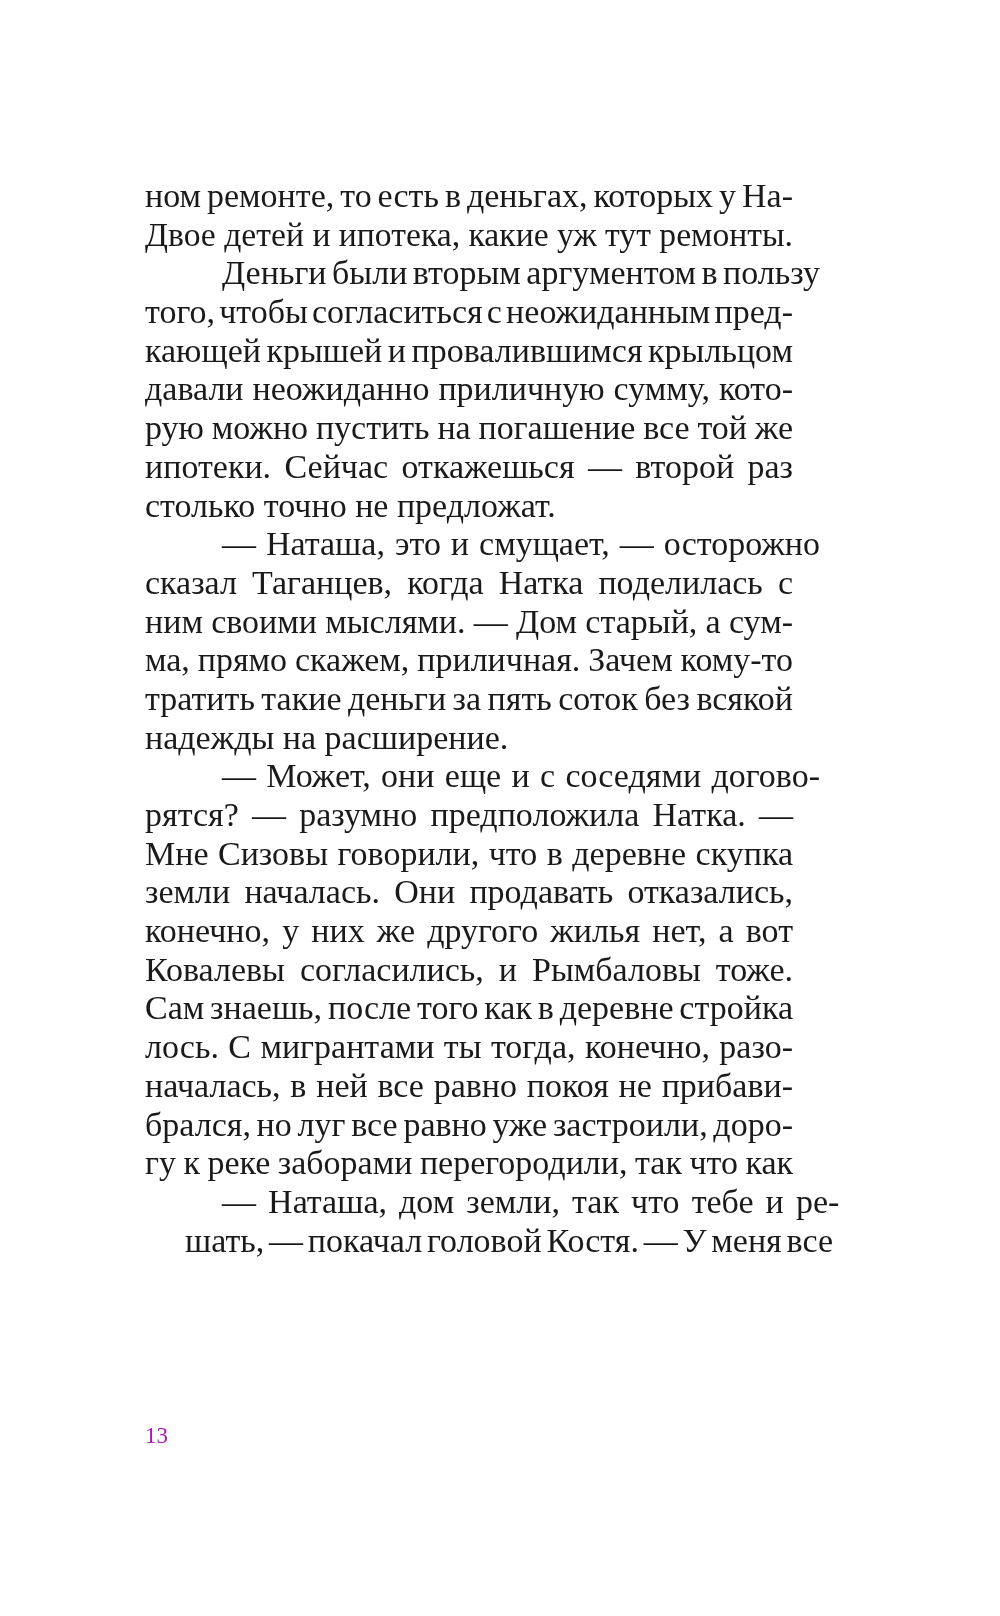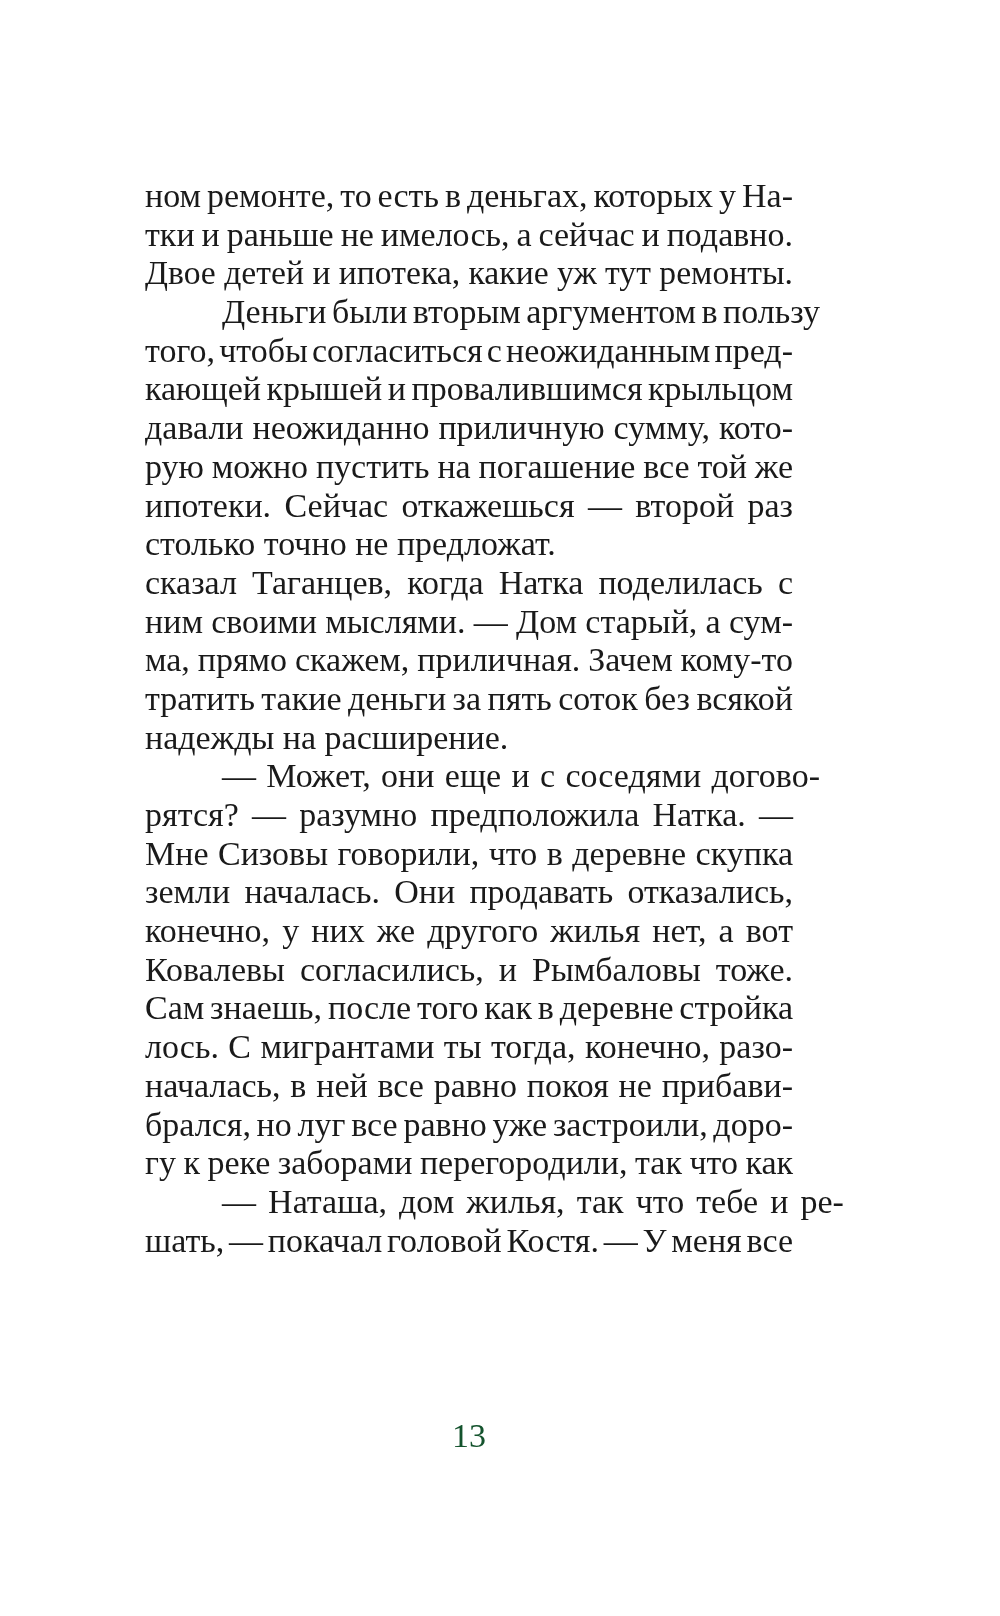--- a/index.html
+++ b/index.html
@@ -39,54 +39,54 @@
     white-space: pre;
   }
   .seg.ind {
     margin-left: 77px;
   }
   .page-number {
     position: absolute;
     left: 145px;
     top: 1417px;
     width: 648px;
-    text-align: center;
-    font-size: 34px;
+    text-align: left;
+    font-size: 23px;
     line-height: 38.7px;
-    color: #14532d;
+    color: #a21caf;
   }
 </style>
 </head>
 <body>
 
 <div class="book-page">
   <div class="text-block">
       <div class="line"><span class="seg" style="word-spacing: -2.54688px;">ном ремонте, то есть в деньгах, которых у На-</span></div>
-      <div class="line"><span class="seg" style="word-spacing: -1.56836px;">тки и раньше не имелось, а сейчас и подавно.</span></div>
       <div class="line"><span class="seg" style="transform-origin: 0px 50%; transform: scaleX(0.99014);">Двое детей и ипотека, какие уж тут ремонты.</span></div>
       <div class="line"><span class="seg ind" style="word-spacing: -2.99688px;">Деньги были вторым аргументом в пользу</span></div>
       <div class="line"><span class="seg" style="word-spacing: -4.34687px;">того, чтобы согласиться с неожиданным пред-</span></div>
       <div class="line"><span class="seg" style="word-spacing: -2.98047px;">кающей крышей и провалившимся крыльцом</span></div>
       <div class="line"><span class="seg" style="word-spacing: 0.472656px;">давали неожиданно приличную сумму, кото-</span></div>
       <div class="line"><span class="seg" style="word-spacing: -0.712054px;">рую можно пустить на погашение все той же</span></div>
       <div class="line"><span class="seg" style="word-spacing: 4.86875px;">ипотеки. Сейчас откажешься — второй раз</span></div>
       <div class="line"><span class="seg">столько точно не предложат.</span></div>
+      <div class="line"><span class="seg ind" style="word-spacing: 1.48958px;">— Наташа, это и смущает, — осторожно</span></div>
       <div class="line"><span class="seg" style="word-spacing: 6.55312px;">сказал Таганцев, когда Натка поделилась с</span></div>
       <div class="line"><span class="seg" style="word-spacing: -0.238839px;">ним своими мыслями. — Дом старый, а сум-</span></div>
       <div class="line"><span class="seg" style="word-spacing: -0.6px;">ма, прямо скажем, приличная. Зачем кому-то</span></div>
       <div class="line"><span class="seg" style="word-spacing: -2.06473px;">тратить такие деньги за пять соток без всякой</span></div>
       <div class="line"><span class="seg">надежды на расширение.</span></div>
       <div class="line"><span class="seg ind" style="word-spacing: 1.81473px;">— Может, они еще и с соседями догово-</span></div>
       <div class="line"><span class="seg" style="word-spacing: 4.74375px;">рятся? — разумно предположила Натка. —</span></div>
       <div class="line"><span class="seg" style="word-spacing: 0.981771px;">Мне Сизовы говорили, что в деревне скупка</span></div>
       <div class="line"><span class="seg" style="word-spacing: 5.72656px;">земли началась. Они продавать отказались,</span></div>
       <div class="line"><span class="seg" style="word-spacing: 3.64844px;">конечно, у них же другого жилья нет, а вот</span></div>
       <div class="line"><span class="seg" style="word-spacing: 6.48438px;">Ковалевы согласились, и Рымбаловы тоже.</span></div>
       <div class="line"><span class="seg" style="word-spacing: -2.66071px;">Сам знаешь, после того как в деревне стройка</span></div>
       <div class="line"><span class="seg" style="word-spacing: 0.911458px;">лось. С мигрантами ты тогда, конечно, разо-</span></div>
       <div class="line"><span class="seg" style="word-spacing: 1.28348px;">началась, в ней все равно покоя не прибави-</span></div>
       <div class="line"><span class="seg" style="word-spacing: -2.76339px;">брался, но луг все равно уже застроили, доро-</span></div>
       <div class="line"><span class="seg" style="word-spacing: -1.01562px;">гу к реке заборами перегородили, так что как</span></div>
-      <div class="line"><span class="seg ind" style="word-spacing: 3.58203px;">— Наташа, дом жилья, так что тебе и ре-</span></div>
-      <div class="line"><span class="seg" style="word-spacing: -3.71484px;">шать, — покачал головой Костя. — У меня все</span></div>
+      <div class="line"><span class="seg ind" style="word-spacing: 3.58203px;">— Наташа, дом земли, так что тебе и ре-</span></div>
+      <div class="line"><span class="seg" style="word-spacing: -3.71484px; margin-left: 40px;">шать, — покачал головой Костя. — У меня все</span></div>
     </div>
   <div class="page-number">13</div>
 </div>
 
 </body></html>

